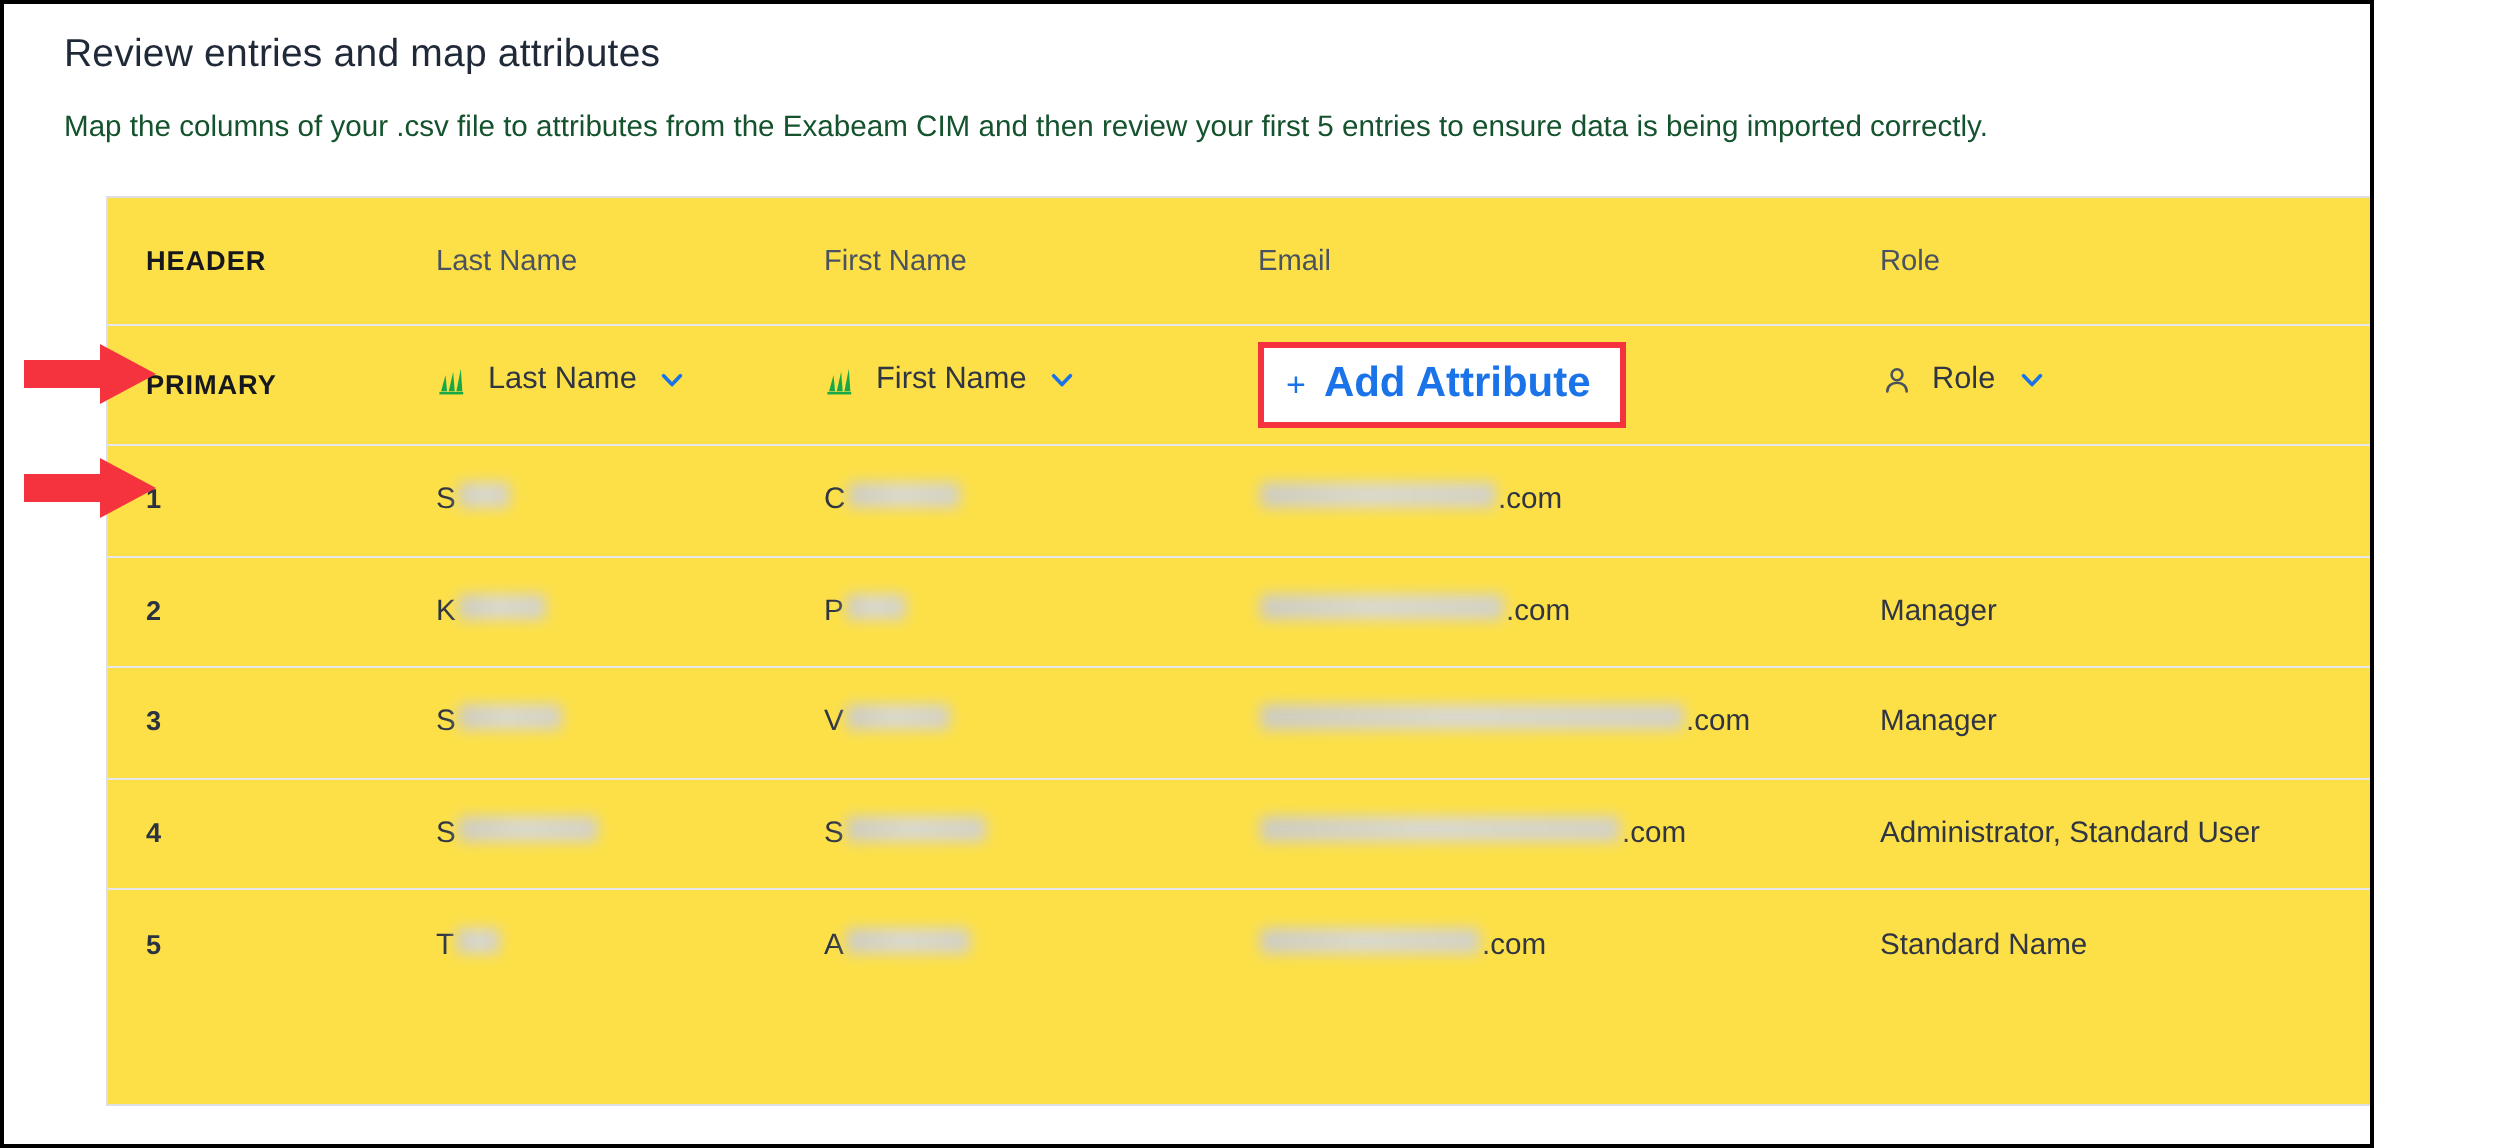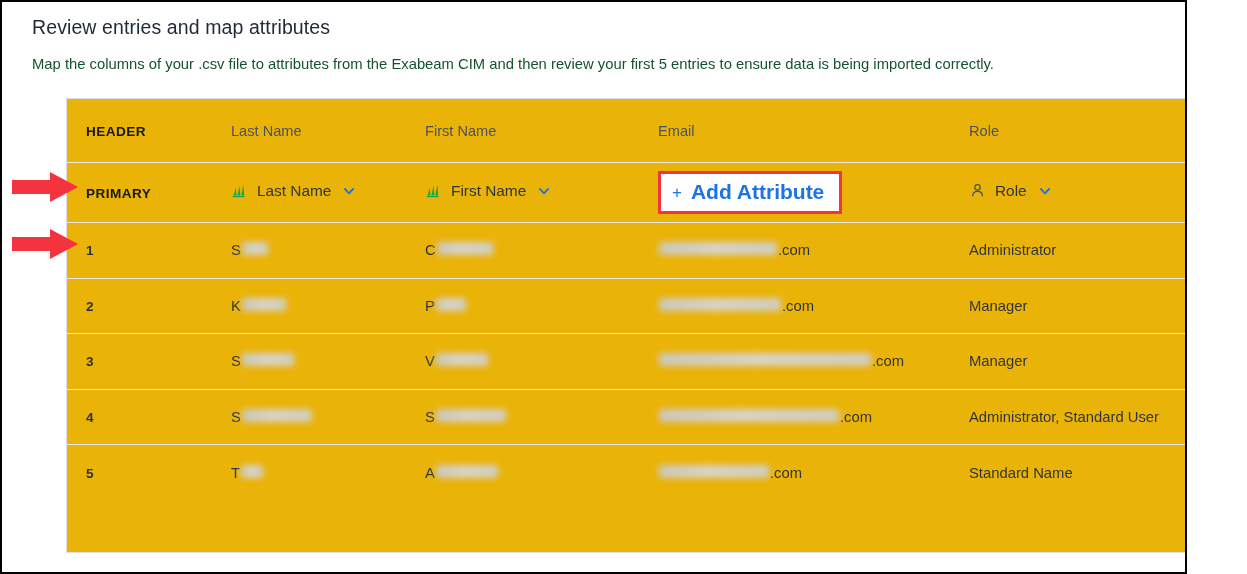--- a/index.html
+++ b/index.html
@@ -36,46 +36,46 @@
     left: 30px;
     top: 54px;
     font-size: 14.8px;
     color: #14532d;
     white-space: nowrap;
   }
 
   
   .table-frame {
     position: absolute;
-    left: 64px;
+    left: 51px;
     top: 96px;
     width: 1167px;
     height: 455px;
     border: 1px solid #dcdfe3;
-    background: #eab308;
+    background: #fde047;
   }
 
   .row {
     position: relative;
     width: 100%;
     display: flex;
     align-items: center;
   }
 
   .row.header-row     { height: 64px; border-bottom: 1px solid #e6e8eb; }
   .row.target-row     { height: 60px; border-bottom: 1px solid #e6e8eb; }
   .row.primarykey-row { height: 56px; border-bottom: 2px solid #6e7580; }
   .row.data-row       { height: 55.5px; border-bottom: 1px solid #e6e8eb; }
   .row.data-row.last  { border-bottom: none; }
 
   
   .c-label { width: 164px; padding-left: 19px; flex: none; }
   .c-last  { width: 194px; flex: none; }
   .c-first { width: 217px; flex: none; }
-  .c-email { width: 311px; flex: none; margin-left: 16px; }
+  .c-email { width: 311px; flex: none; }
   .c-role  { flex: 1 1 auto; }
 
   
   .rowlabel {
     font-size: 13.6px;
     font-weight: bold;
     color: #16181d;
     letter-spacing: 0.45px;
   }
 
@@ -297,21 +297,20 @@
               <span class="redact" style="width: 26px;"></span>
             </span></div>
           <div class="c-first"><span class="cellgroup">
               <span class="cell-text">C</span>
               <span class="redact" style="width: 56px;"></span>
             </span></div>
           <div class="c-email"><span class="cellgroup">
               <span class="redact" style="width: 118px;"></span>
               <span class="cell-text">.com</span>
             </span></div>
-          <div class="c-role"><span class="cell-text">Administrator</span></div>
         </div>
         <div class="row data-row">
           <div class="c-label"><span class="rownum">2</span></div>
           <div class="c-last"><span class="cellgroup">
               <span class="cell-text">K</span>
               <span class="redact" style="width: 44px;"></span>
             </span></div>
           <div class="c-first"><span class="cellgroup">
               <span class="cell-text">P</span>
               <span class="redact" style="width: 30px;"></span>

